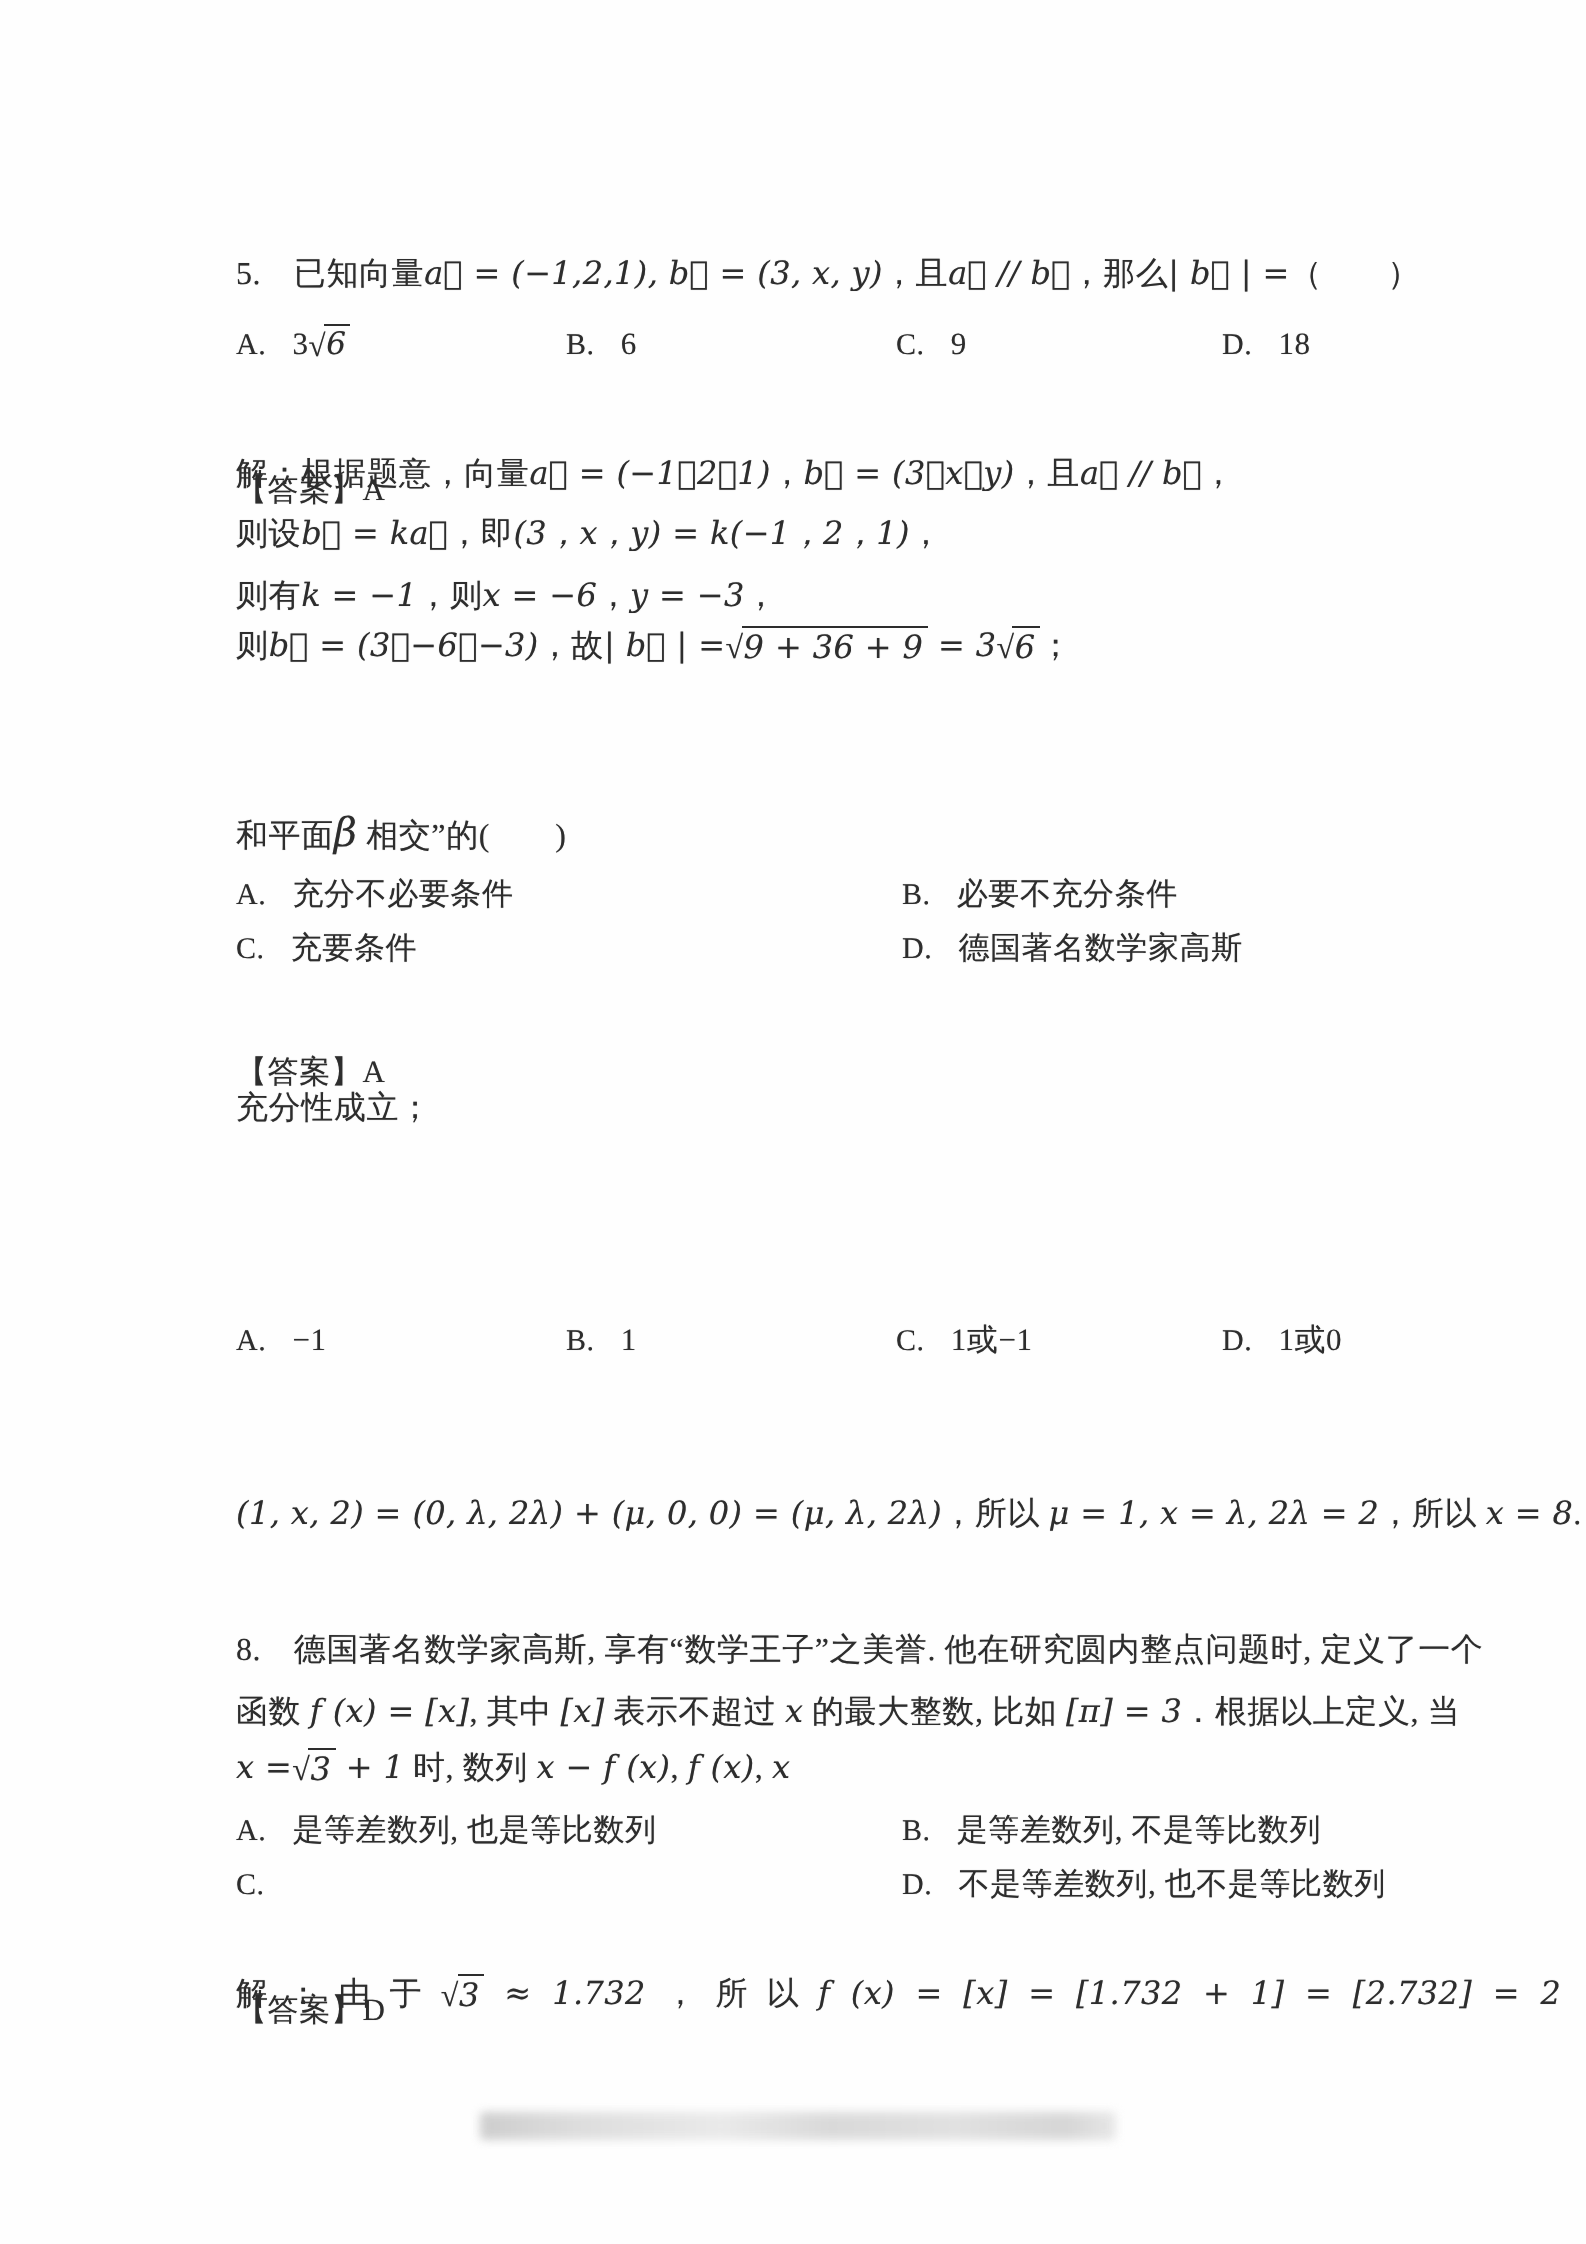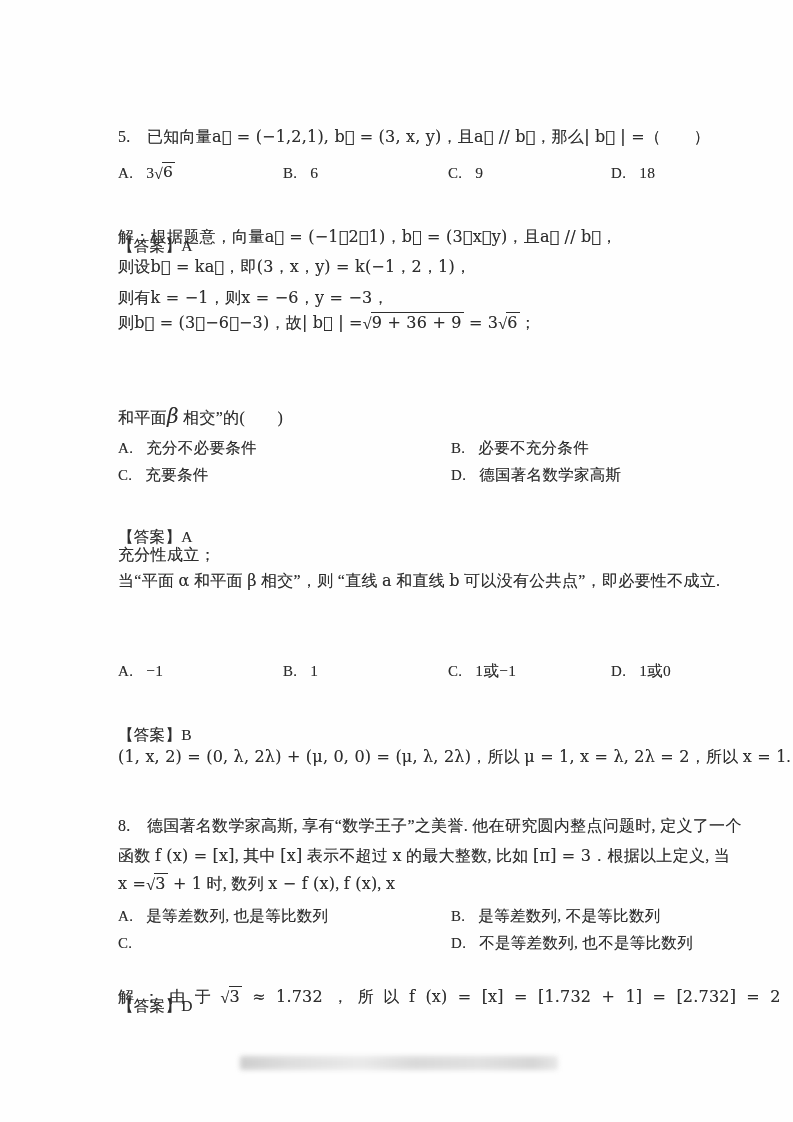--- a/index.html
+++ b/index.html
@@ -10,21 +10,21 @@
     color:#2d2d2d;
     overflow:hidden;
   }
   .page{position:absolute;inset:0;background:#fefefe;}
   .line{
     position:absolute;left:118px;width:565px;
     font-size:16px;line-height:22px;white-space:nowrap;
     letter-spacing:0.3px;
     text-shadow:0 0 0.4px rgba(40,40,40,.45);
   }
-  .m{font-family:"DejaVu Serif",serif;letter-spacing:0.2px;}
+  .m{font-style:italic;font-family:"DejaVu Serif",serif;letter-spacing:0.2px;}
   .g{font-style:italic;font-family:"DejaVu Serif",serif;font-size:20px;line-height:20px;}
   .sqrt{display:inline-flex;align-items:flex-start;}
   .sq-sign{transform:translateY(1px);}
   .sq-bar{border-top:1.2px solid currentColor;margin-left:-1px;padding:0 2px 0 1px;line-height:1.2;}
   .ans{font-size:15.5px;margin-top:36px;}
   .opt{position:absolute;top:0;display:inline-flex;}
   .olabel{display:inline-block;margin-right:13px;font-size:15px;}
   .oval{font-size:15.5px;}
   .c0{left:0;} .c1{left:165px;} .c2{left:330px;} .c3{left:493px;}
   .t0{left:0;} .t1{left:333px;}
@@ -90,42 +90,40 @@
         <span class="olabel">C.</span>
         <span class="oval">充要条件</span>
       </span>
     <span class="opt t1">
         <span class="olabel">D.</span>
         <span class="oval">德国著名数学家高斯</span>
       </span>
   </div>
   <div class="line ans" style="top:490px">【答案】A</div>
   <div class="line" style="top:544px">充分性成立；</div>
-  <div class="line" style="top:570px">当“平面 <span class="m">α</span> 和平面 <span class="m">β</span> 相交”，则 “直线 <span class="m">a</span> 和直线 <span class="m">b</span> 可以没有公共点”，即必要性不成立.</div>
 
   <div class="line" style="top:660px">
     <span class="opt c0">
         <span class="olabel">A.</span>
         <span class="oval">−1</span>
       </span>
     <span class="opt c1">
         <span class="olabel">B.</span>
         <span class="oval">1</span>
       </span>
     <span class="opt c2">
         <span class="olabel">C.</span>
         <span class="oval">1或−1</span>
       </span>
     <span class="opt c3">
         <span class="olabel">D.</span>
         <span class="oval">1或0</span>
       </span>
   </div>
-  <div class="line ans" style="top:688px">【答案】B</div>
-  <div class="line" style="top:746px"><span class="m">(1, x, 2) = (0, λ, 2λ) + (μ, 0, 0) = (μ, λ, 2λ)</span>，所以 <span class="m">μ = 1, x = λ, 2λ = 2</span>，所以 <span class="m">x = 1</span>.</div>
+  <div class="line" style="top:746px"><span class="m">(1, x, 2) = (0, λ, 2λ) + (μ, 0, 0) = (μ, λ, 2λ)</span>，所以 <span class="m">μ = 1, x = λ, 2λ = 2</span>，所以 <span class="m">x = 8</span>.</div>
 
   <div class="line" style="top:815px">8.　德国著名数学家高斯, 享有“数学王子”之美誉. 他在研究圆内整点问题时, 定义了一个</div>
   <div class="line" style="top:845px">函数 <span class="m">f (x) = [x]</span>, 其中 <span class="m">[x]</span> 表示不超过 <span class="m">x</span> 的最大整数, 比如 <span class="m">[π] = 3</span>．根据以上定义, 当</div>
   <div class="line" style="top:873px"><span class="m">x =</span><span class="sqrt">
         <span class="sq-sign">√</span>
         <span class="sq-bar m">3</span>
       </span><span class="m"> + 1</span> 时, 数列 <span class="m">x − f (x)</span>, <span class="m">f (x)</span>, <span class="m">x</span></div>
   <div class="line" style="top:905px">
     <span class="opt t0">
         <span class="olabel">A.</span>

